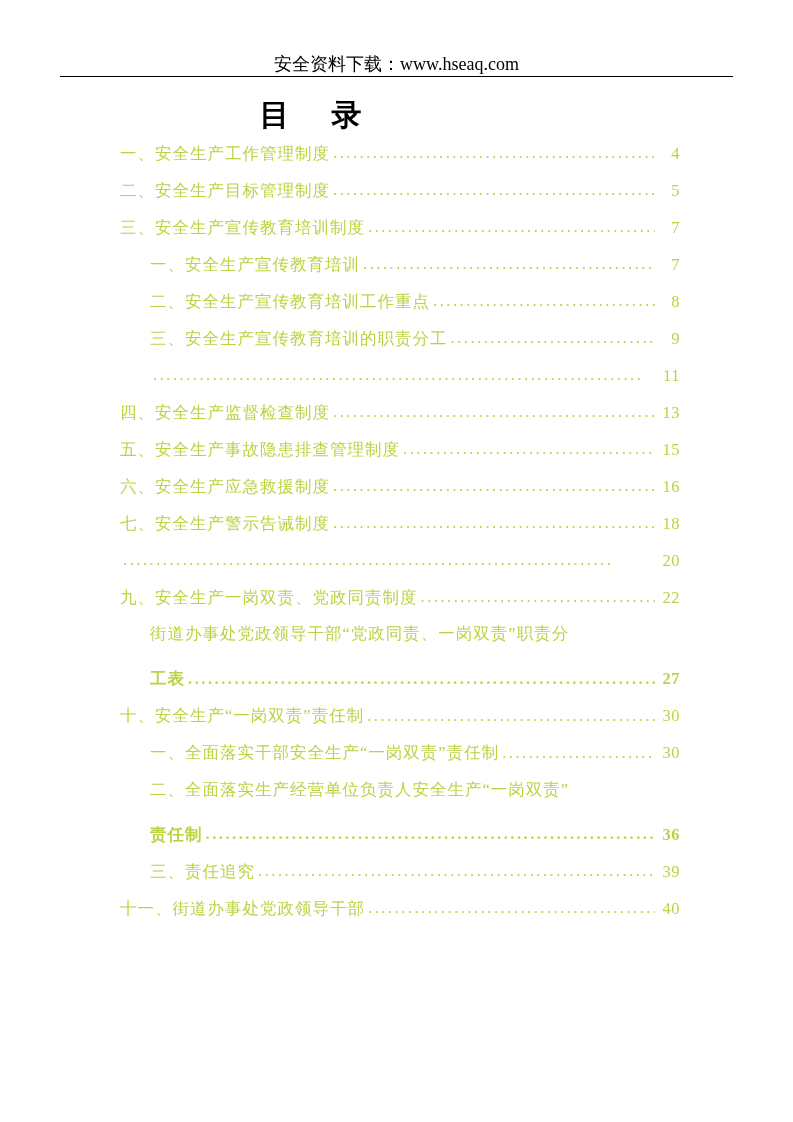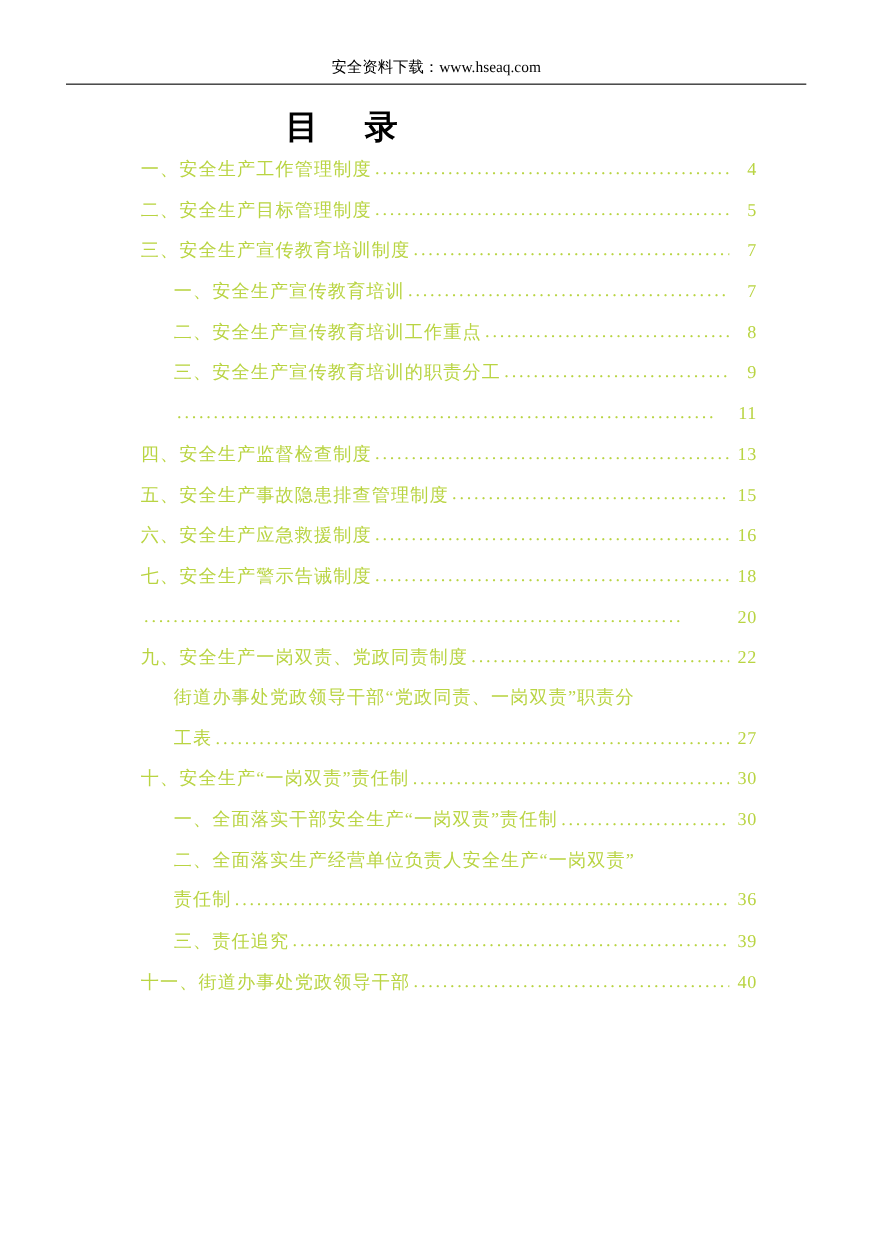--- a/index.html
+++ b/index.html
@@ -17,21 +17,21 @@
     overflow: hidden;
     box-sizing: border-box;
   }
   .header {
     position: absolute;
     top: 52px;
     left: 0;
     width: 793px;
     text-align: center;
     font-family: "Liberation Serif", "DejaVu Serif", serif;
-    font-size: 14px;
+    font-size: 18px;
     color: #000000;
     letter-spacing: 0px;
   }
   .header-rule {
     position: absolute;
     top: 76px;
     left: 60px;
     width: 673px;
     border-bottom: 1px solid #000000;
   }
@@ -43,21 +43,21 @@
     text-align: center;
     font-family: "Liberation Serif", "DejaVu Serif", serif;
     font-size: 30px;
     font-weight: bold;
     color: #000000;
     letter-spacing: 6px;
   }
   .toc {
     position: absolute;
     top: 145px;
-    left: 128px;
+    left: 120px;
     width: 560px;
   }
   .toc-entry {
     display: flex;
     align-items: flex-end;
     font-size: 16.5px;
     color: #b9d442;
     line-height: 1.0;
     margin-bottom: 20px;
     white-space: nowrap;
@@ -89,22 +89,23 @@
   .toc-entry.wrap {
     display: block;
     white-space: normal;
   }
   .toc-entry.wrap .line1 {
     display: block;
     letter-spacing: 1px;
   }
   .toc-entry.wrap .line2 {
     display: flex;
-    align-items: flex-start;
-    margin-top: 20px;
+    align-items: flex-end;
+    margin-top: 28px;
+    font-weight: bold;
   }
   .toc-entry.wrap .line2 .label {
     flex: 0 0 auto;
   }
 </style>
 </head>
 <body>
 
 <div class="page">
 

